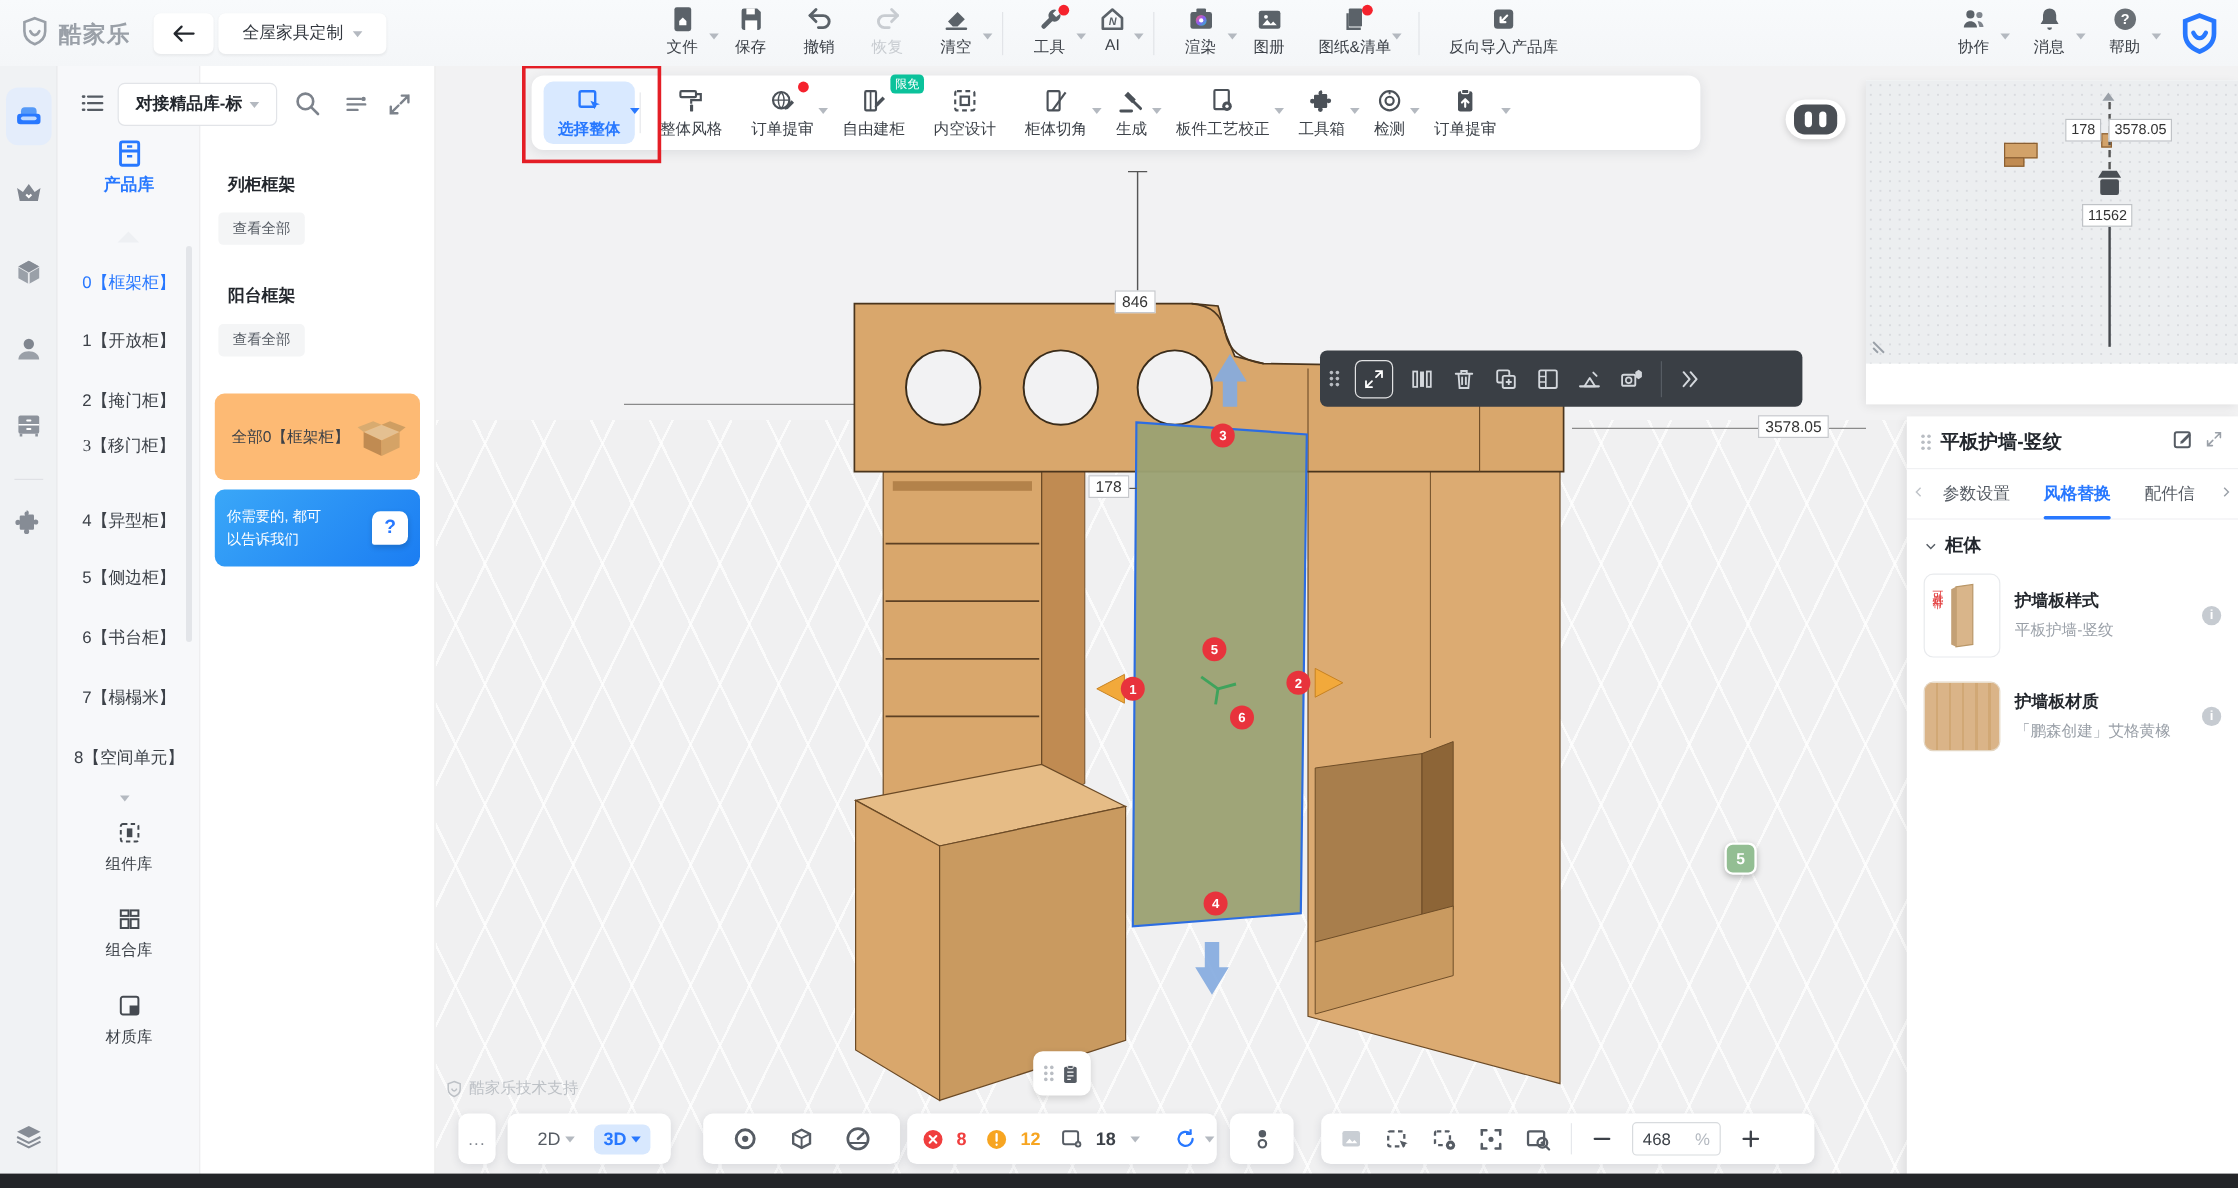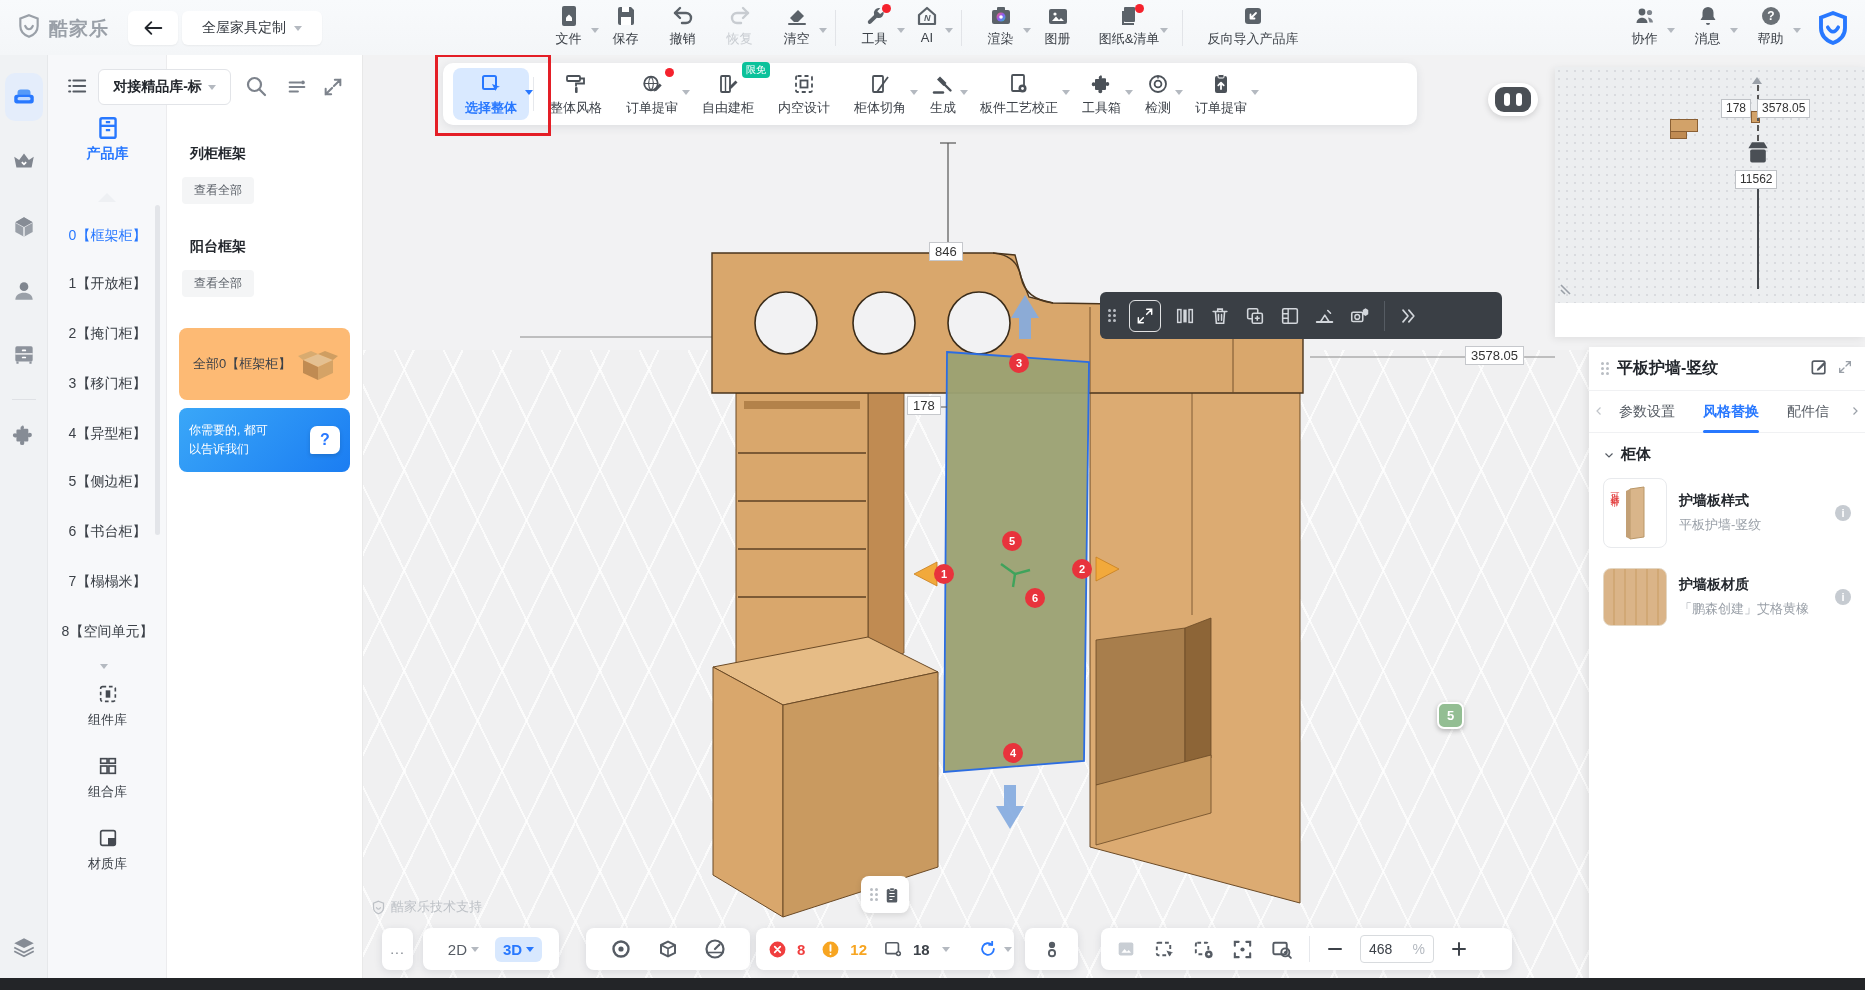--- a/index.html
+++ b/index.html
@@ -340,21 +340,21 @@
           <rect x="5" y="3" width="14" height="18" rx="1.5" fill="none" stroke="#2878ff" stroke-width="2.2"></rect>
           <path d="M5 10h14" stroke="#2878ff" stroke-width="2.2"></path>
           <path d="M10 6.5h4M10 14h4" stroke="#2878ff" stroke-width="2"></path>
         </svg>
       <span class="t">产品库</span>
     </div>
     <div class="cat-tri"></div>
     <div class="cat-item active" style="top:172px;">0【框架柜】</div>
     <div class="cat-item" style="top:220px;">1【开放柜】</div>
     <div class="cat-item" style="top:270px;">2【掩门柜】</div>
-    <div class="cat-item" style="top:320px;">3【移门柜】</div>
+    <div class="cat-item" style="top:308px;font-family:Liberation Serif, serif;">3【移门柜】</div>
     <div class="cat-item" style="top:370px;">4【异型柜】</div>
     <div class="cat-item" style="top:418px;">5【侧边柜】</div>
     <div class="cat-item" style="top:468px;">6【书台柜】</div>
     <div class="cat-item" style="top:518px;">7【榻榻米】</div>
     <div class="cat-item" style="top:568px;">8【空间单元】</div>
     <div class="cat-caret"><span class="caret"></span></div>
     <div class="cat-scroll"></div>
 
     <div class="lib-item" style="top:628px;">
       <svg width="22" height="22" viewBox="0 0 24 24">

